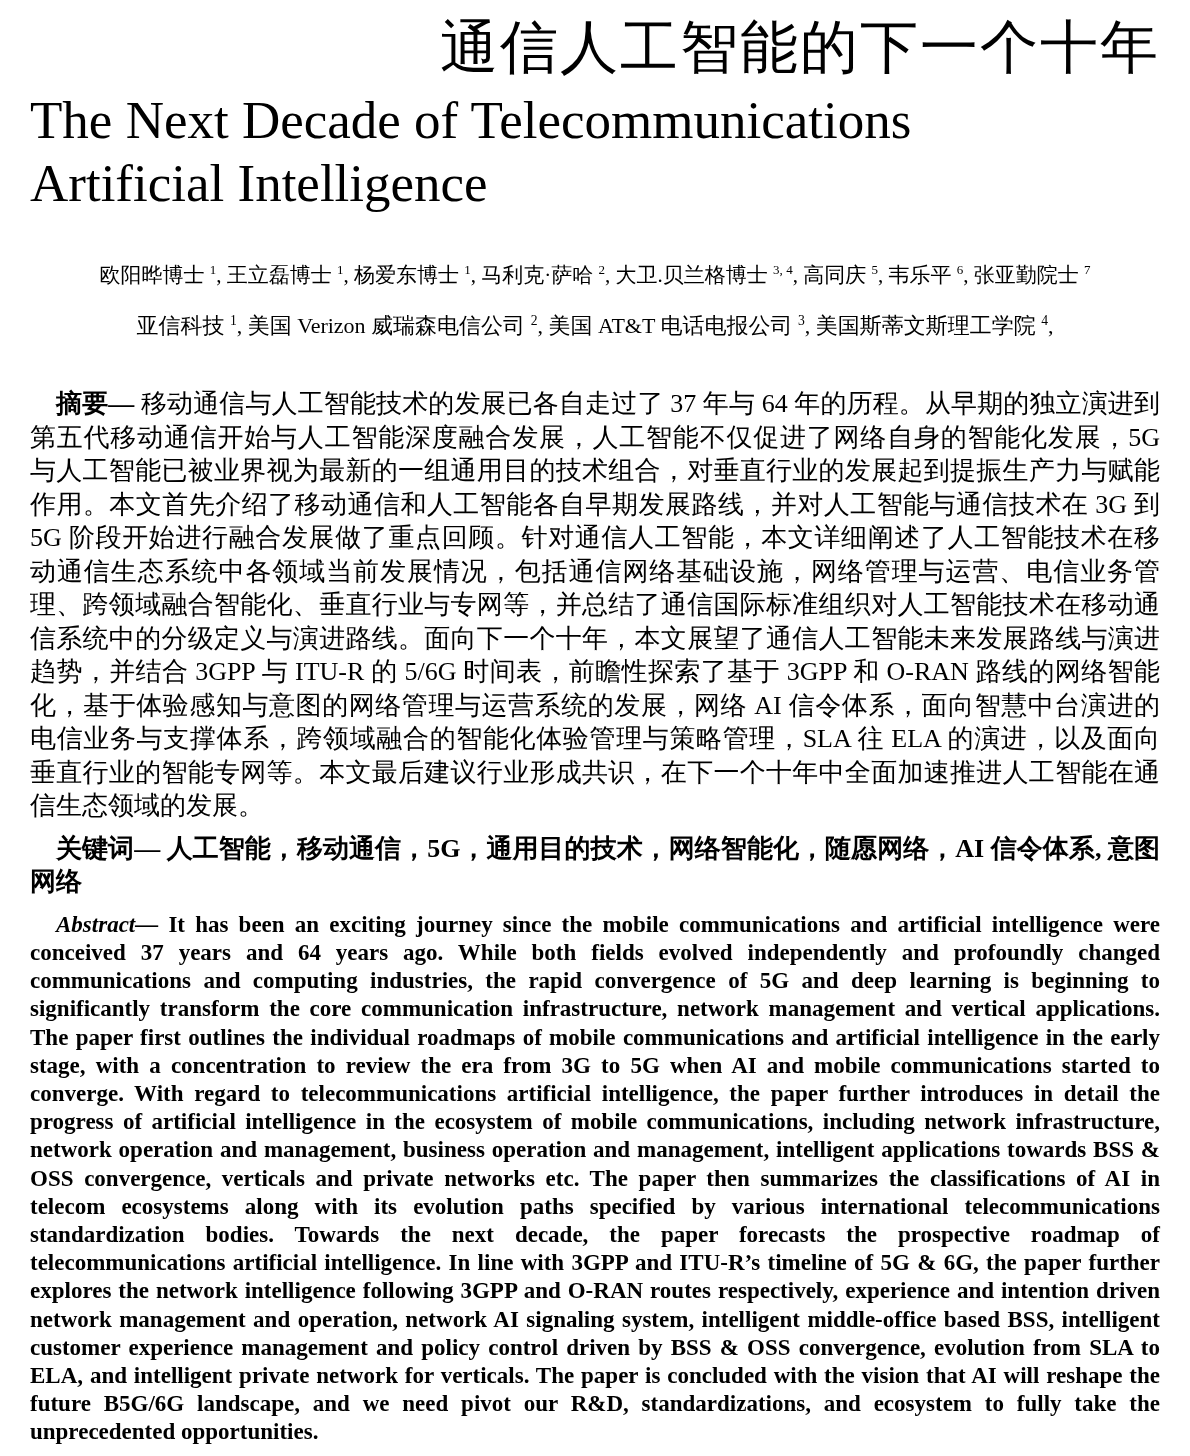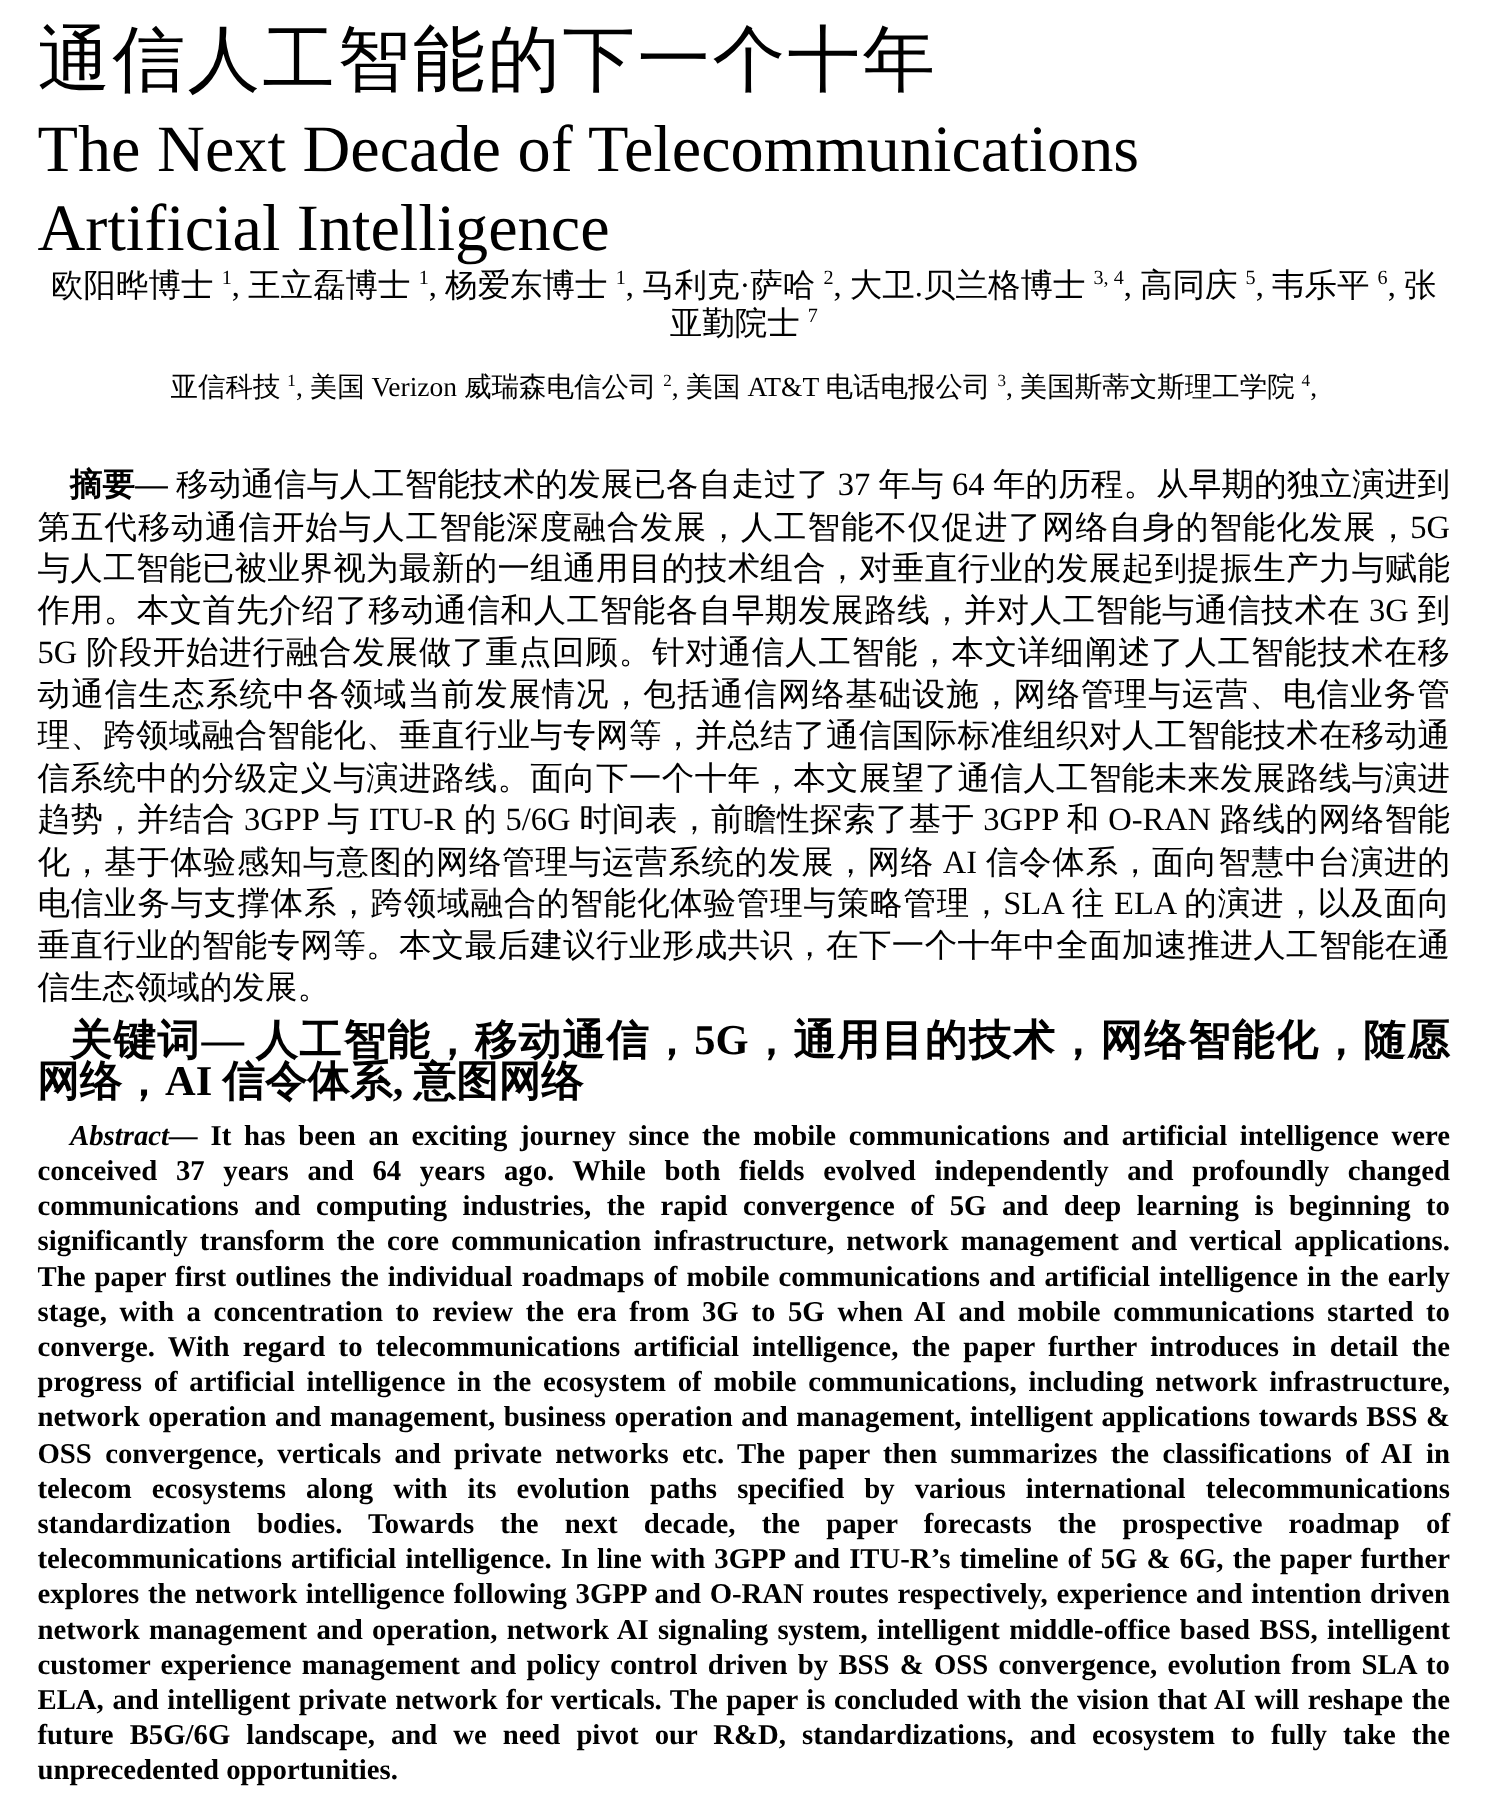--- a/index.html
+++ b/index.html
@@ -12,34 +12,35 @@
     position: relative;
     width: 1190px;
     min-height: 1456px;
     background: #ffffff;
     padding: 14px 30px 10px 30px;
     overflow: hidden;
   }
   .title-zh {
     font-size: 58px;
     font-weight: 400;
-    text-align: left;
+    text-align: right;
     line-height: 1.16;
     letter-spacing: 2px;
   }
   .title-en {
     margin-top: 8px;
     font-size: 53px;
     font-weight: 400;
     text-align: left;
     line-height: 1.18;
   }
   .title-en .tl { display: block; }
   .authors {
-    font-size: 26px;
+    margin-top: 46px;
+    font-size: 21px;
     line-height: 30px;
     text-align: center;
   }
   .affiliations {
     margin-top: 20px;
     font-size: 22px;
     line-height: 31px;
     text-align: center;
   }
   sup {
@@ -52,21 +53,21 @@
     font-size: 26px;
     line-height: 33.5px;
     text-align: justify;
     text-indent: 26px;
   }
   .label-zh-bold-italic {
     font-weight: 700;
   }
   .keywords-zh {
     margin-top: 9px;
-    font-size: 34px;
+    font-size: 26px;
     line-height: 33.5px;
     font-weight: 700;
     text-align: justify;
     text-indent: 26px;
   }
   .abstract-en {
     margin-top: 12px;
     font-size: 23px;
     line-height: 28.2px;
     font-weight: 700;

